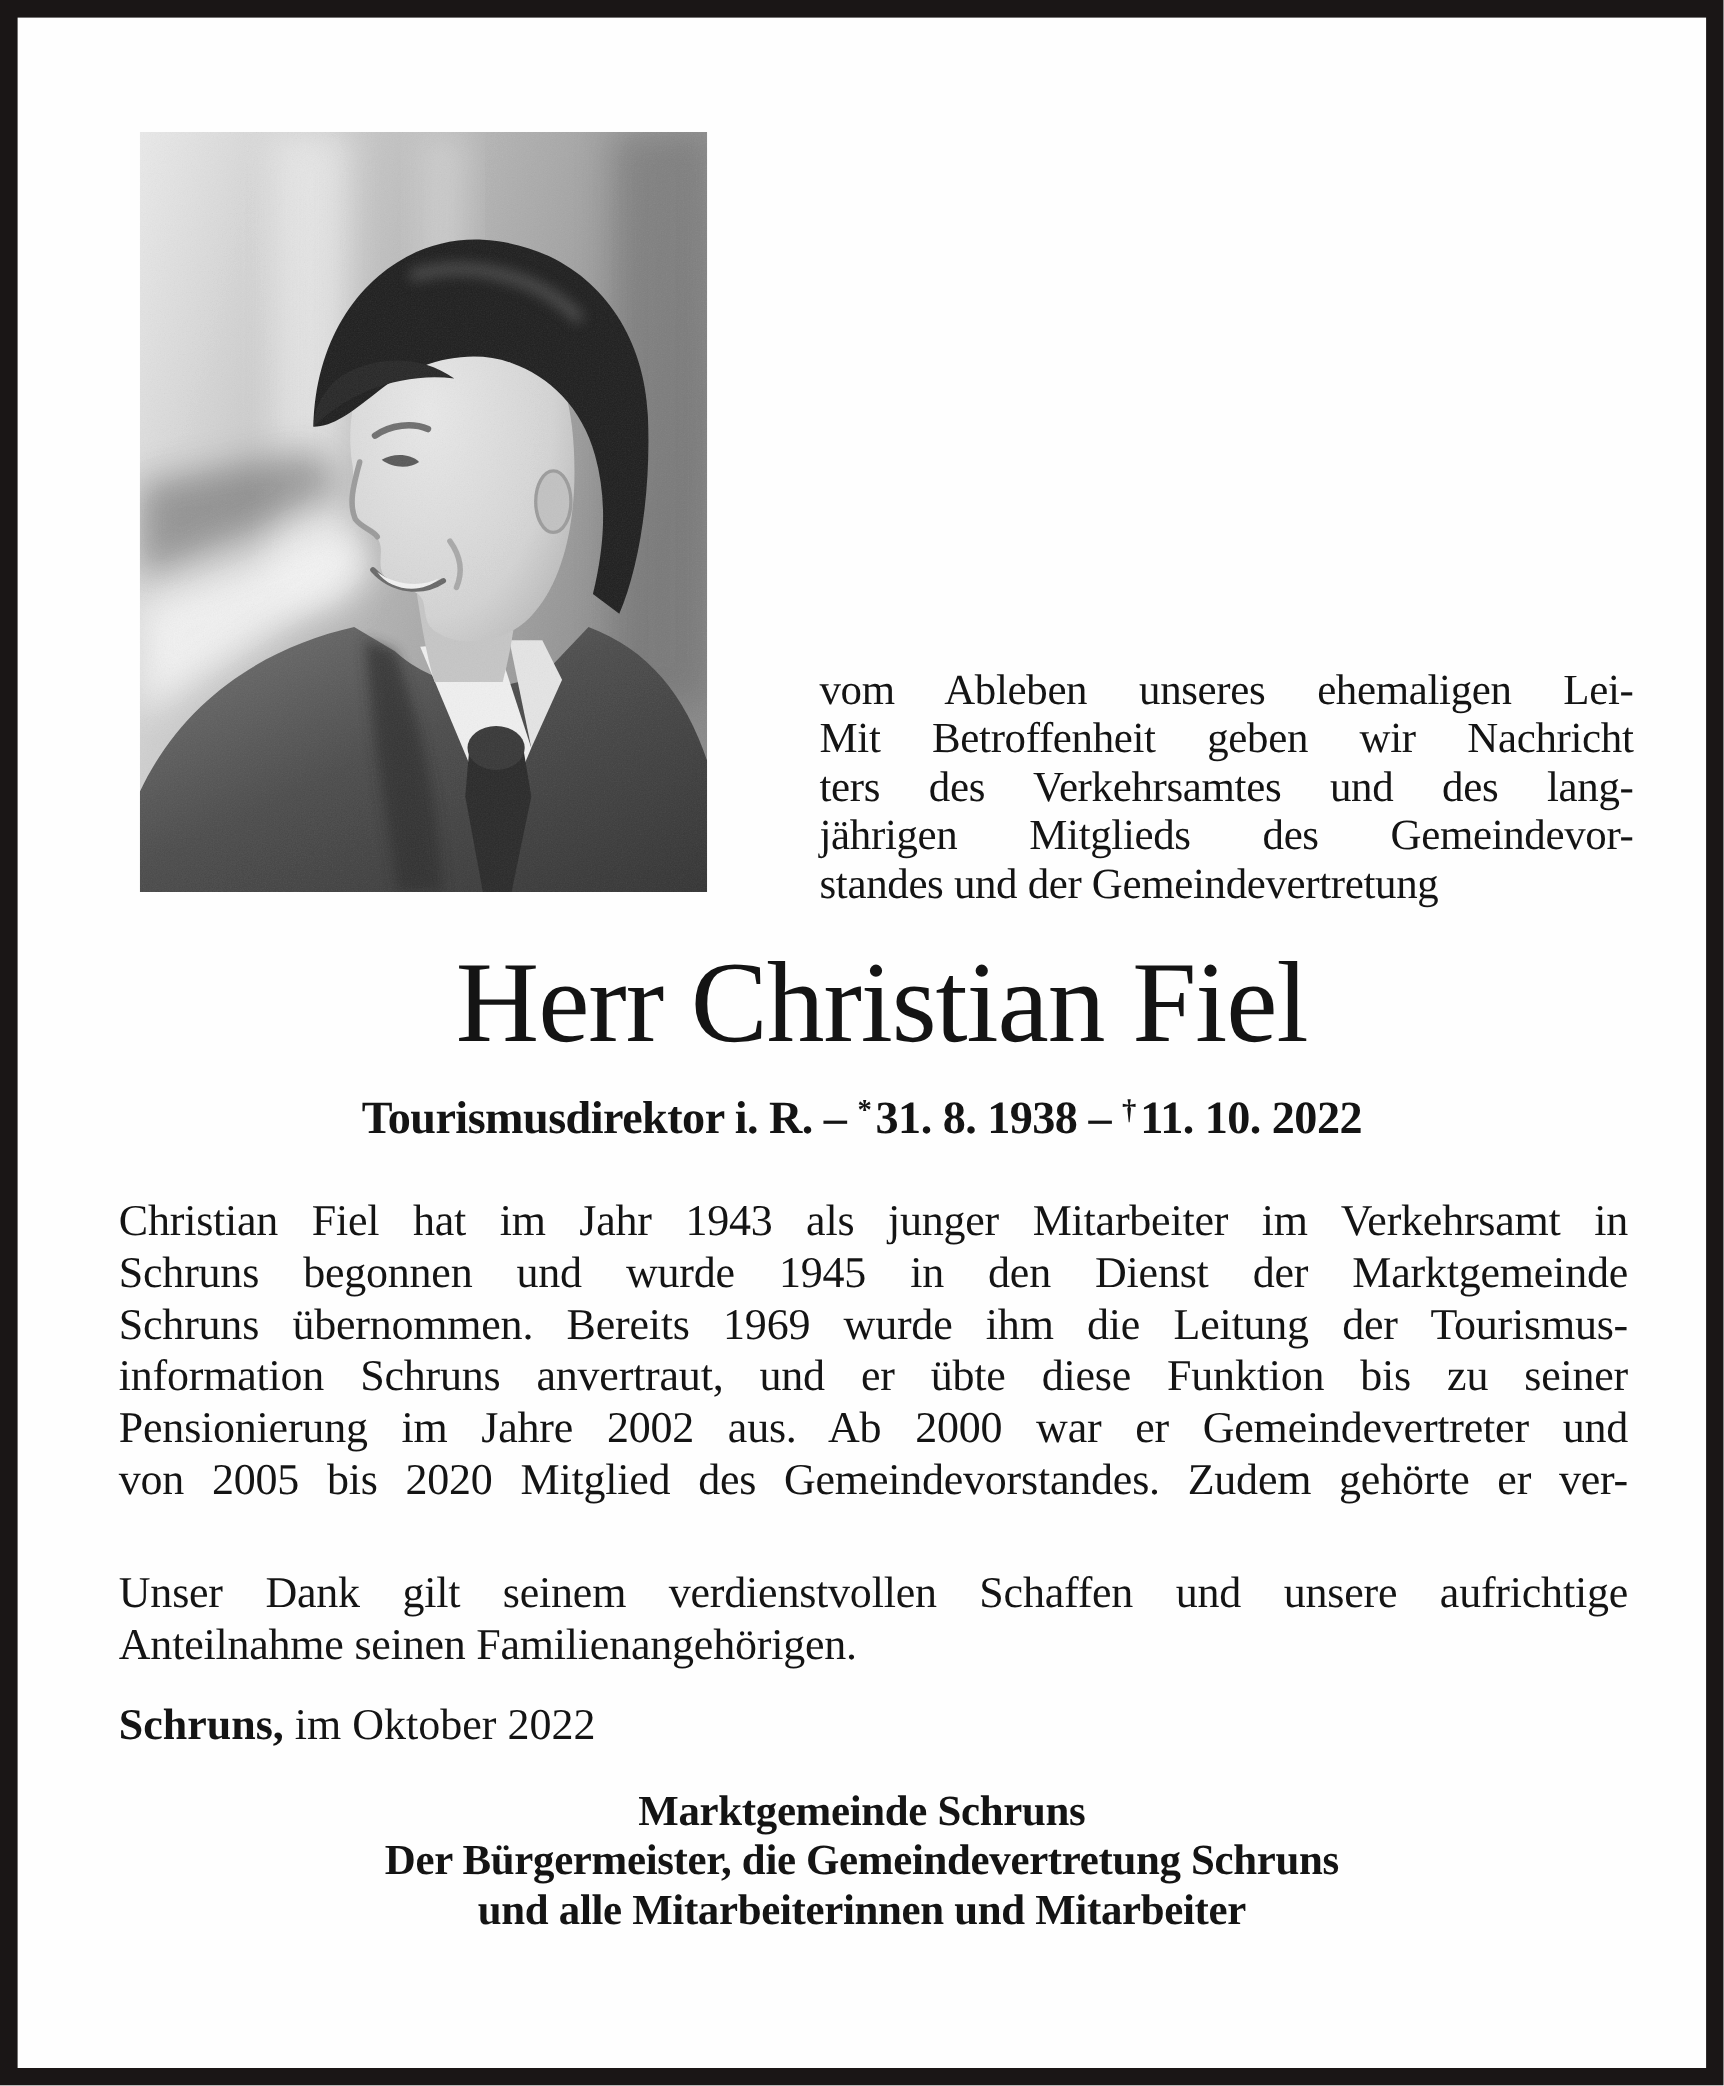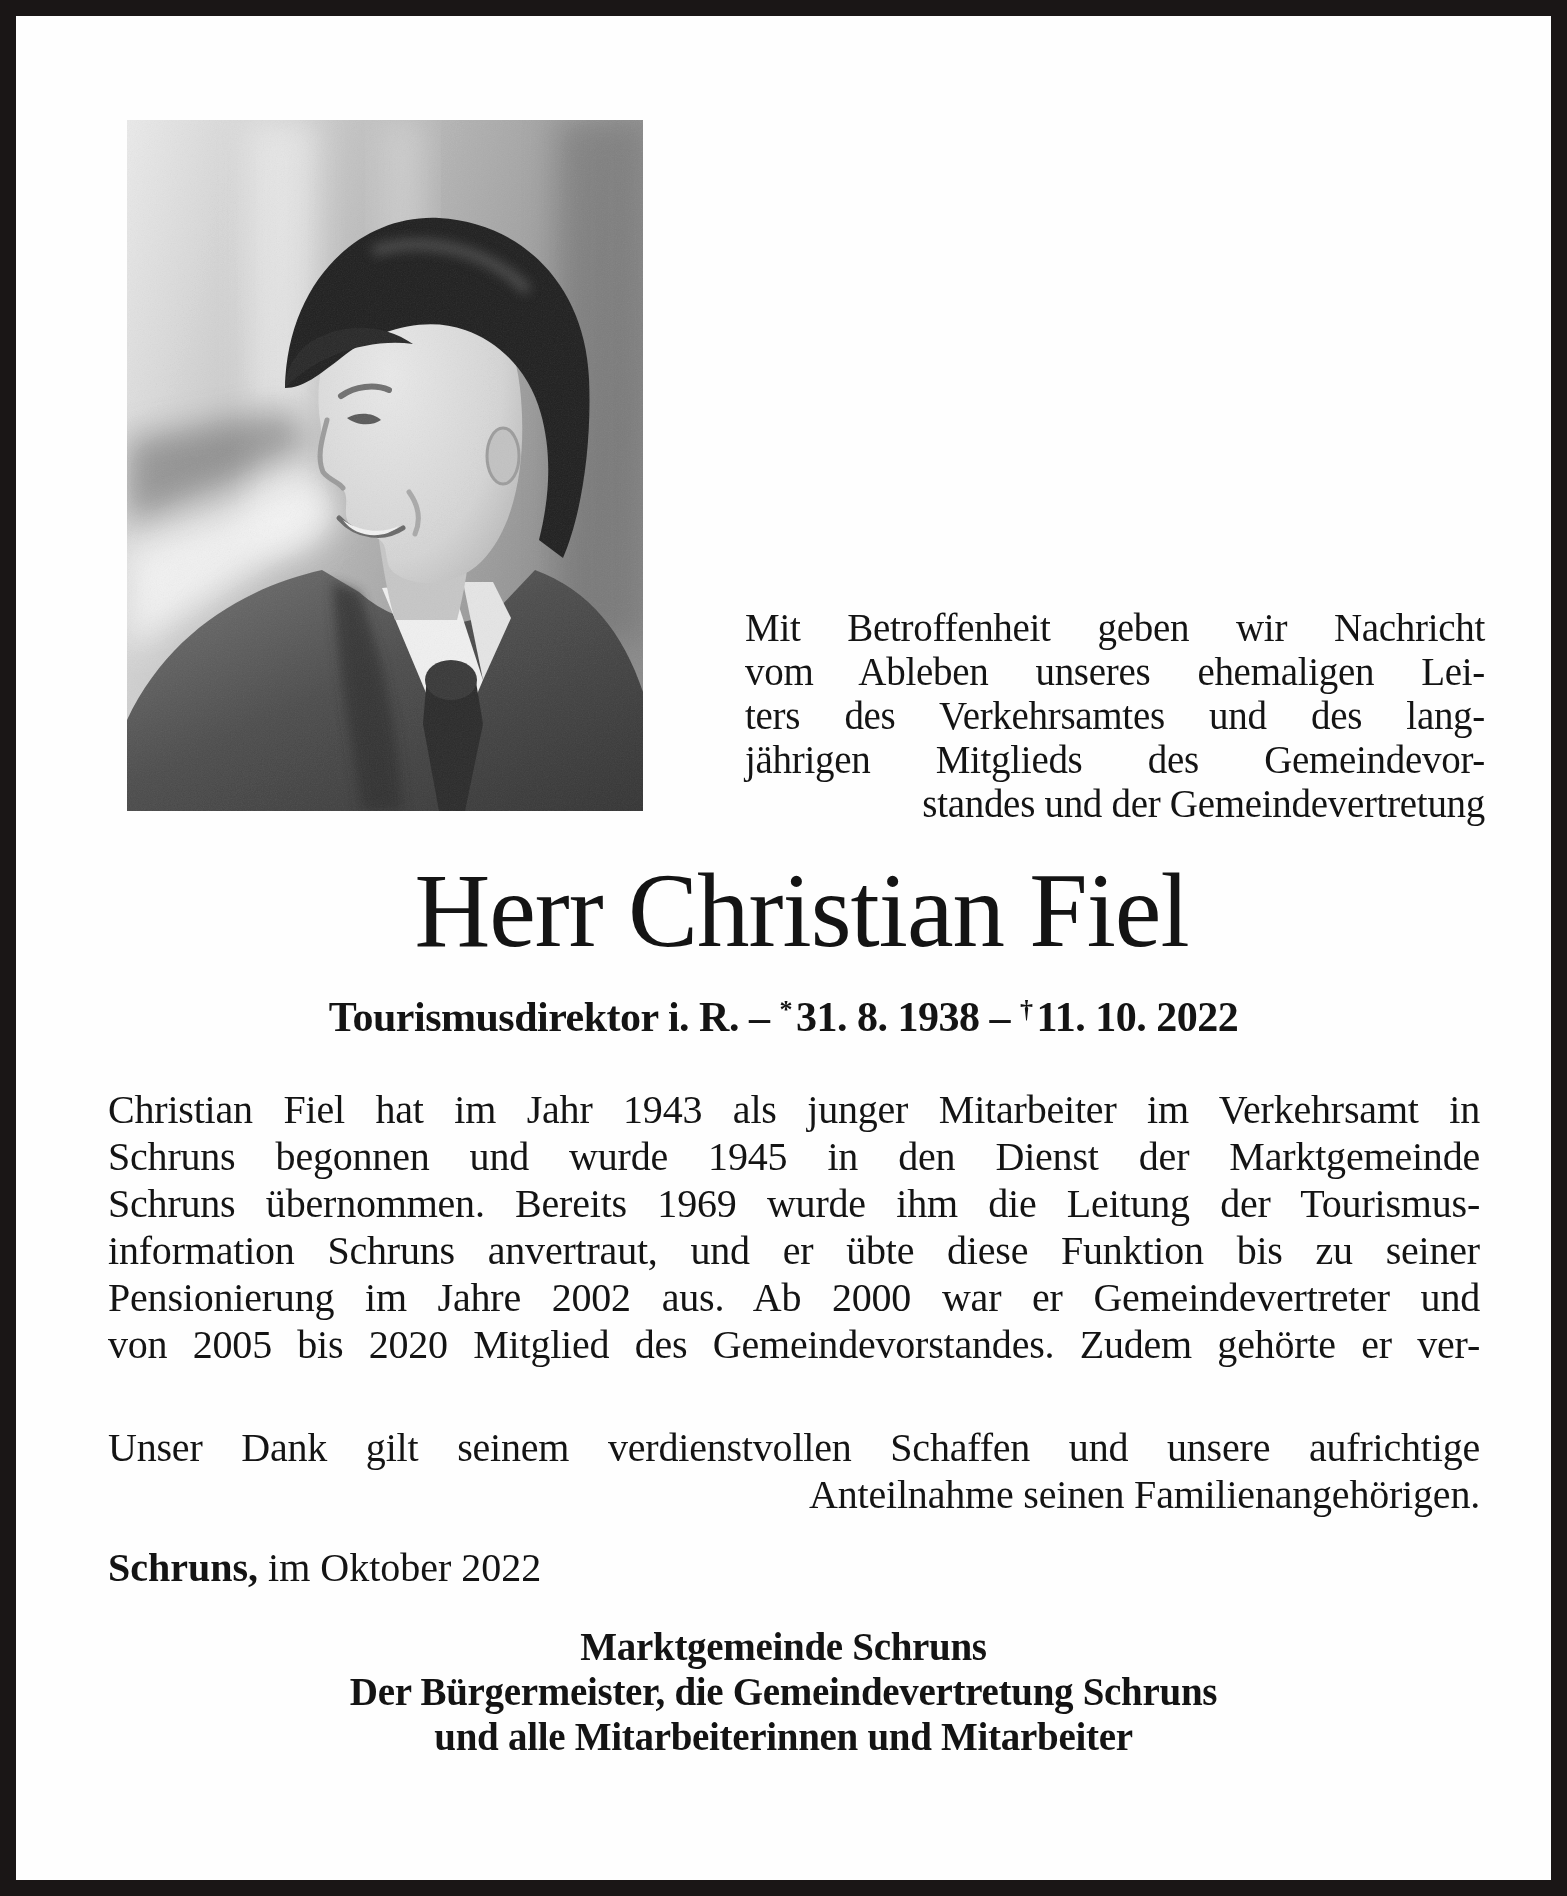--- a/index.html
+++ b/index.html
@@ -38,21 +38,21 @@
     position:absolute;
     left:729px;top:590px;width:740px;
     font-size:39px;line-height:44px;
     letter-spacing:-0.3px;
   }
   .jline{
     text-align:justify;
     text-align-last:justify;
   }
   .jline-last{
-    text-align:right;
+    text-align:left;
   }
   
   .name-title{
     position:absolute;
     left:0;top:836px;width:100%;
     text-align:center;
     font-size:105px;line-height:1.12;
     letter-spacing:-1px;
     font-weight:normal;
     padding-left:36px;
@@ -164,22 +164,22 @@
 
       <path d="M158,268 C160,162 232,94 312,98 C398,103 458,168 462,258 C465,328 454,396 436,438 L412,420 C424,372 424,330 414,294 C402,250 372,222 338,210 C300,196 250,208 214,238 C192,255 176,268 158,268 Z" fill="#262120"></path>
       <path d="M158,268 C190,236 240,218 286,224 C252,200 206,204 178,226 C166,238 158,252 158,268 Z" fill="#2e2927"></path>
       <path d="M250,130 C300,116 360,130 398,168" stroke="#6f6a68" stroke-width="10" fill="none" opacity="0.6" stroke-linecap="round" filter="url(#blurS)"></path>
 
       <rect x="0" y="0" width="516" height="691" filter="url(#grainF)" opacity="0.10"></rect>
     </svg>
   </div>
 
   <div class="intro">
+    <div class="jline">vom Ableben unseres ehemaligen Lei-</div>
     <div class="jline">Mit Betroffenheit geben wir Nachricht</div>
-    <div class="jline">vom Ableben unseres ehemaligen Lei-</div>
     <div class="jline">ters des Verkehrsamtes und des lang-</div>
     <div class="jline">jährigen Mitglieds des Gemeindevor-</div>
     <div class="jline-last">standes und der Gemeindevertretung</div>
   </div>
 
   <h1 class="name-title">Herr Christian Fiel</h1>
 
   <div class="subtitle">
     <span class="seg">Tourismusdirektor i. R. –</span><span class="sym">*</span><span class="seg">31. 8. 1938 –</span><span class="sym">†</span><span class="seg">11. 10. 2022</span>
   </div>

